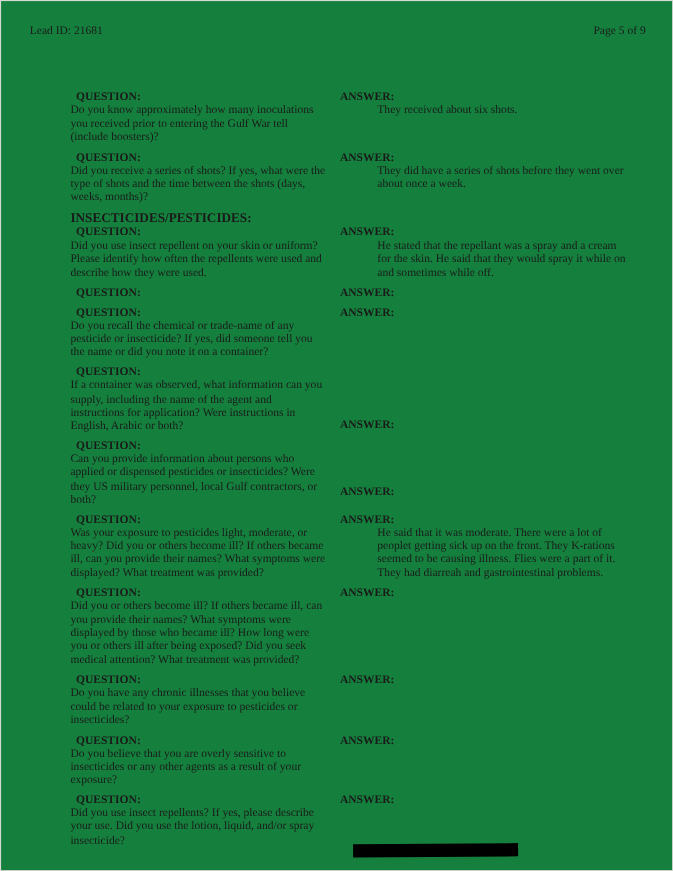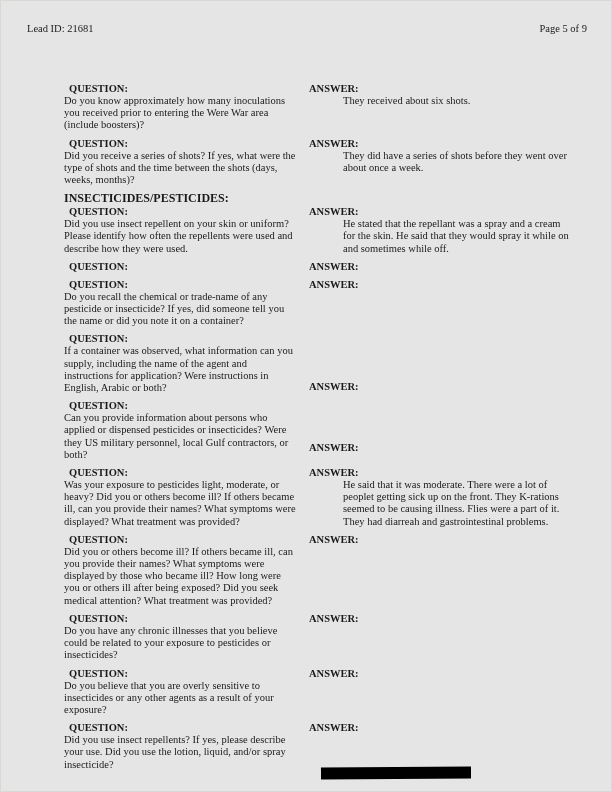--- a/index.html
+++ b/index.html
@@ -8,21 +8,21 @@
     background:#ffffff;
     font-family:"Liberation Serif", serif;
     color:#1a1a1a;
     position:relative;
     overflow:hidden;
   }
   .page{
     position:absolute;inset:0;
     border:1px solid #d8d8d4;
     box-sizing:border-box;
-    background:#e5e5e5;
+    background:#15803d;
     font-family:Liberation Serif, serif;
   }
   .page-header{
     position:absolute;
     top:22px;left:26px;right:24px;
     display:flex;
     justify-content:space-between;
     font-size:10.5px;
   }
   .content{
@@ -68,21 +68,21 @@
   <div class="page-header">
     <span>Lead ID: 21681</span>
     <span>Page  5  of   9</span>
   </div>
 
   <div class="content">
 
     <div class="qa-row">
       <div class="q-col">
         <div class="qa-label">QUESTION:</div>
-        <div class="qa-text">Do you know approximately how many inoculations you received prior to entering the Were War area (include boosters)?</div>
+        <div class="qa-text">Do you know approximately how many inoculations you received prior to entering the Gulf War tell (include boosters)?</div>
       </div>
       <div class="a-col">
         <div class="qa-label">ANSWER:</div>
         <div class="qa-text">They received about six shots.</div>
       </div>
     </div>
 
     <div class="qa-row">
       <div class="q-col">
         <div class="qa-label">QUESTION:</div>

